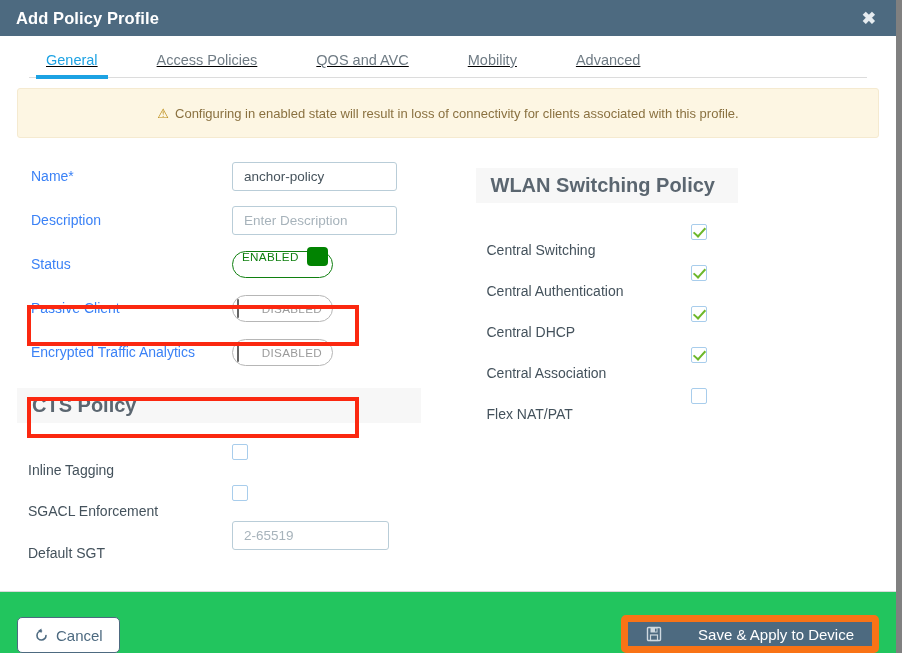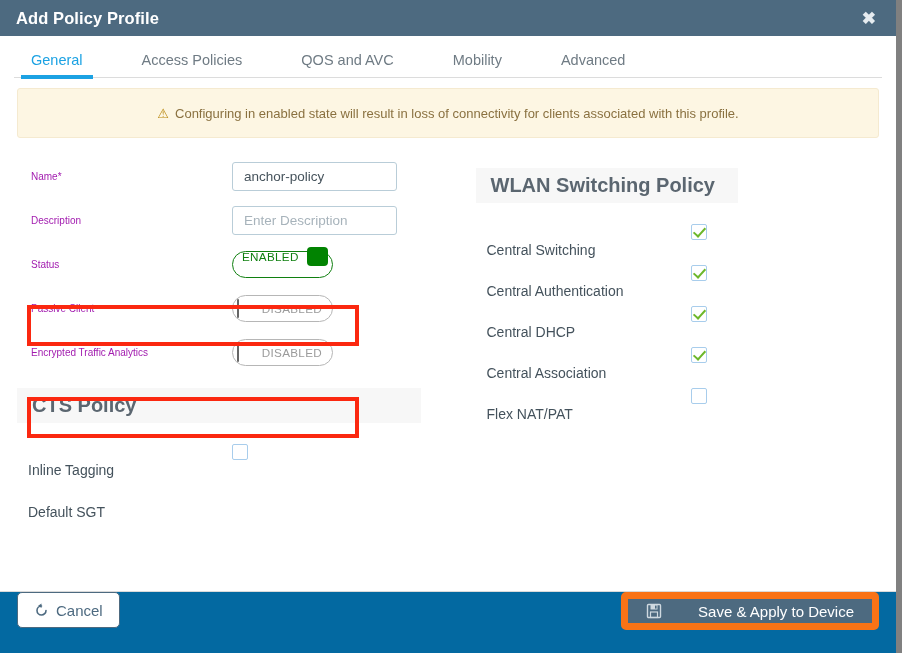--- a/index.html
+++ b/index.html
@@ -51,22 +51,23 @@
     font-weight: bold;
     line-height: 1;
     cursor: pointer;
     padding: 2px 6px;
     user-select: none;
   }
 
   
   .tabs-wrap {
     background: #ffffff;
-    padding: 0 14px;
-    box-sizing: border-box;
+    padding: 0 29px;
+    box-sizing: border-box;
+    text-decoration: underline;
   }
   .tabs {
     display: flex;
     align-items: flex-end;
     height: 42px;
     border-bottom: 1px solid #dcdcdc;
     padding-left: 17px;
     box-sizing: border-box;
   }
   .tab {
@@ -138,22 +139,22 @@
     padding-top: 16px;
   }
 
   .field-row {
     display: flex;
     align-items: center;
     height: 44px;
   }
   .field-label {
     width: 215px;
-    font-size: 10px;
-    color: #a21caf;
+    font-size: 14px;
+    color: #3b82f6;
     padding-left: 14px;
     box-sizing: border-box;
   }
   .field-ctrl {
     flex: 1;
     display: flex;
     align-items: center;
   }
 
   .text-input {
@@ -283,24 +284,24 @@
   .cb-ctrl {
     flex: 1;
     display: flex;
     align-items: center;
   }
 
   
   .modal-footer {
     height: 62px;
     min-height: 62px;
-    background: #0369a1;
+    background: #22c55e;
     border-top: 1px solid #dadada;
     display: flex;
-    align-items: flex-start;
+    align-items: flex-end;
     justify-content: space-between;
     padding: 0 17px;
     box-sizing: border-box;
   }
   .btn {
     display: inline-flex;
     align-items: center;
     gap: 7px;
     border-radius: 5px;
     cursor: pointer;
@@ -428,23 +429,32 @@
         <span class="section-head-title">CTS Policy</span>
       </div>
 
       <div class="cb-row">
         <div class="cb-label">Inline Tagging</div>
         <div class="cb-ctrl">
           <span class="checkbox"></span>
         </div>
       </div>
 
+      <div class="cb-row">
+        <div class="cb-label">SGACL Enforcement</div>
+        <div class="cb-ctrl">
+          <span class="checkbox"></span>
+        </div>
+      </div>
 
       <div class="field-row">
         <div class="cb-label">Default SGT</div>
+        <div class="cb-ctrl">
+          <input class="text-input wide" type="text" placeholder="2-65519" style="">
+        </div>
       </div>
 
     </div>
 
     <div class="col col-right">
 
       <div class="section-head narrow">
         <span class="section-head-title">WLAN Switching Policy</span>
       </div>
 

